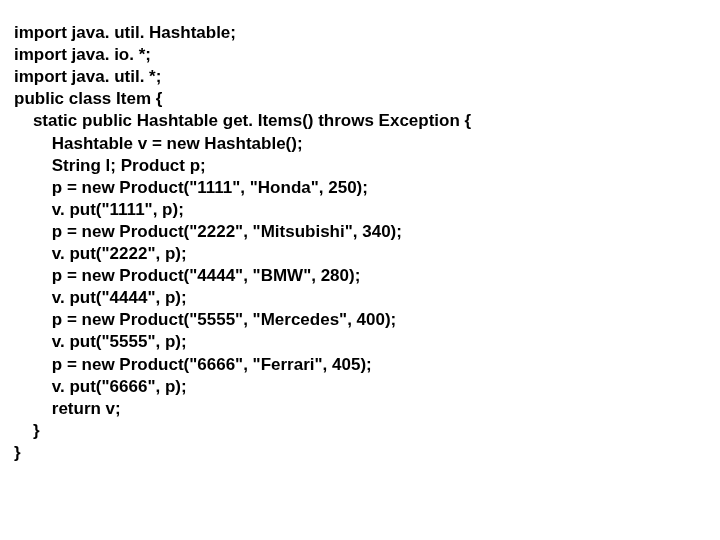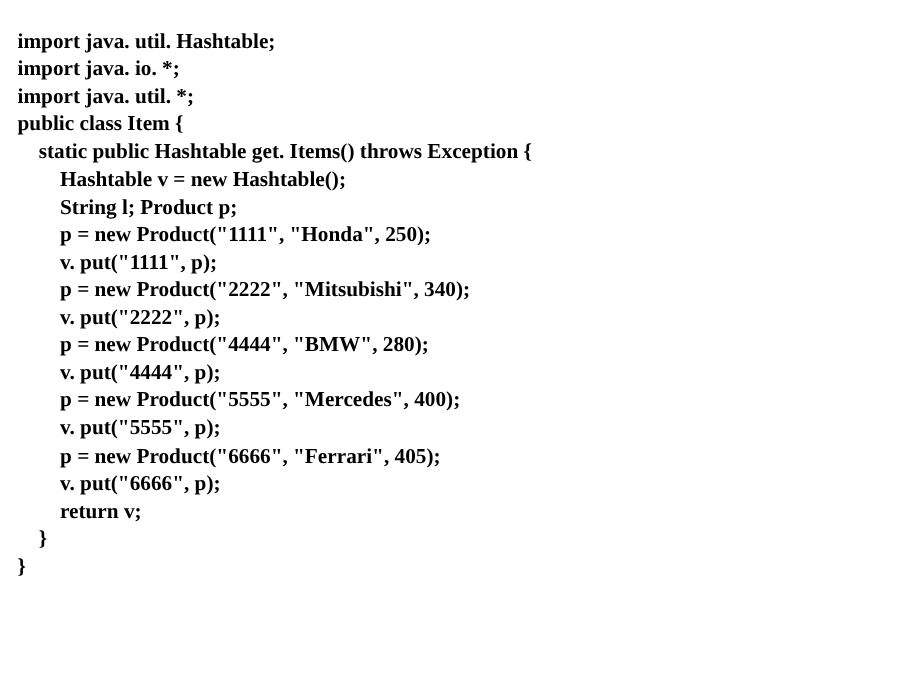--- a/index.html
+++ b/index.html
@@ -20,21 +20,21 @@
   .title {
     text-align: center;
     font-size: 38px;
     color: #1f1fa0;
     padding-top: 6px;
     padding-bottom: 4px;
     font-weight: normal;
     letter-spacing: 0.5px;
   }
   .code {
-    font-family: Liberation Serif, serif;
+    font-family: Liberation Sans, sans-serif;
     font-size: 17px;
     line-height: 1.3;
     white-space: pre;
     color: #000000;
     font-weight: bold;
     padding-left: 14px;
   }
 </style>
 </head>
 <body>

